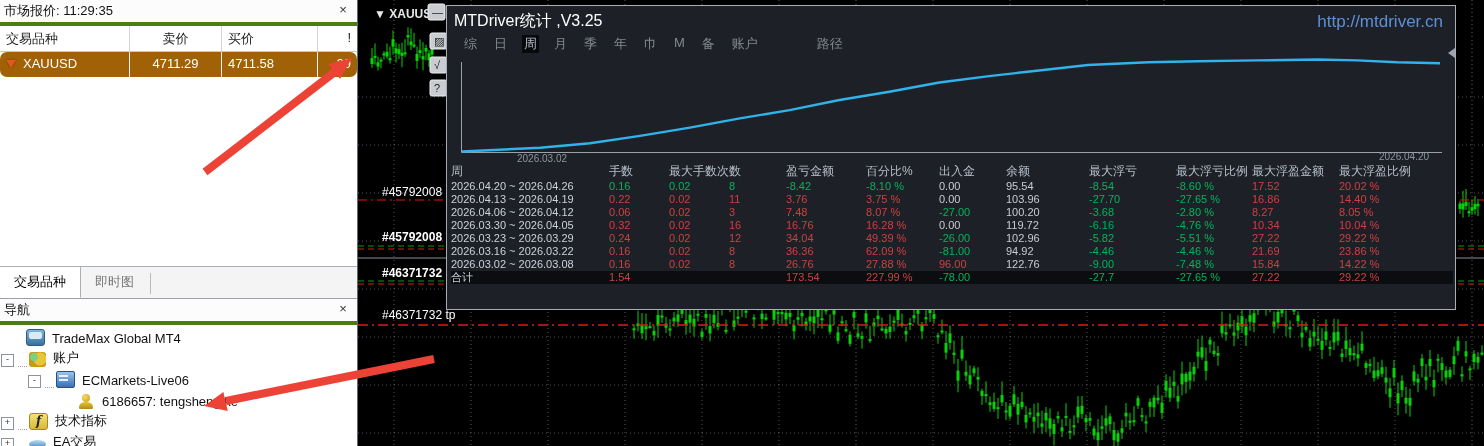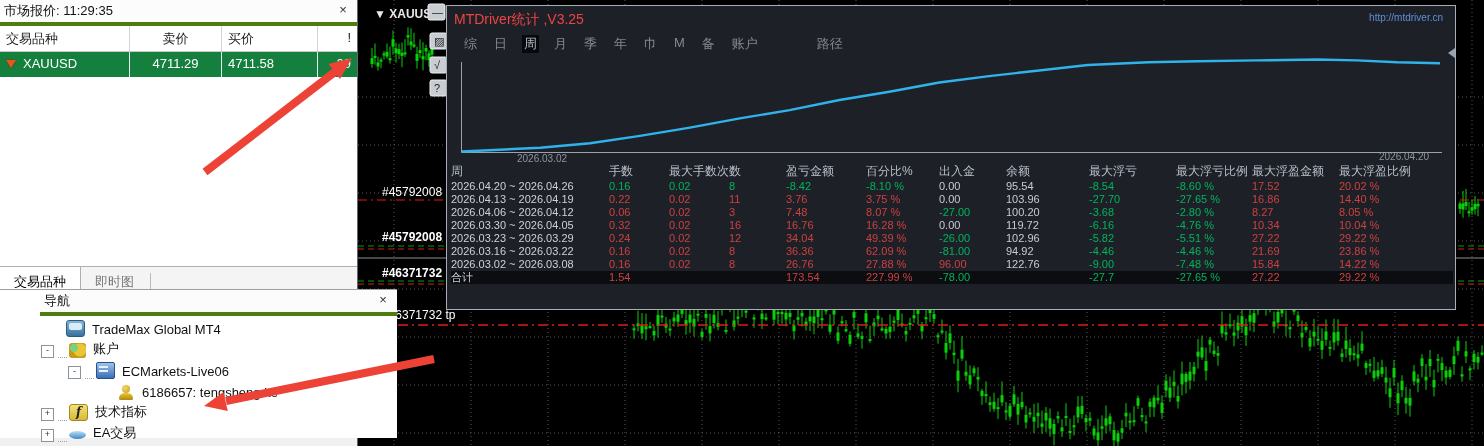--- a/index.html
+++ b/index.html
@@ -8,52 +8,52 @@
   
   #bg-chart{position:absolute;left:358px;top:0;width:1126px;height:446px;background:#000;}
   
   #left-col{position:absolute;left:0;top:0;width:358px;height:446px;background:#f0f0f0;border-right:1px solid #5f6870;box-sizing:border-box;}
   .win-title{position:relative;height:22px;background:#fcfcfc;border-bottom:4px solid #4d7c0f;font-size:13px;color:#111;line-height:21px;padding-left:4px;}
   .win-close{position:absolute;right:6px;top:2px;width:16px;height:16px;font-size:13px;line-height:16px;text-align:center;color:#333;cursor:default;}
   
   #market-watch{position:absolute;left:0;top:0;width:357px;height:298px;background:#fff;}
   .mw-header{display:flex;height:25px;border-bottom:1px solid #c9c9c9;background:#fff;font-size:13px;color:#222;}
   .mw-header .cell{border-right:1px solid #d4d4d4;box-sizing:border-box;padding:4px 6px 0 6px;}
-  .mw-row{display:flex;height:25px;background:#15803d;color:#fff;font-size:13px;}
+  .mw-row{display:flex;height:25px;background:#a16207;color:#fff;font-size:13px;border-radius:7px;}
   .mw-row .cell{border-right:1px solid #e8f2fb;box-sizing:border-box;padding:4px 6px 0 6px;position:relative;}
   .c-sym{width:130px;} .c-bid{width:92px;text-align:center;} .c-ask{width:96px;} .c-ex{width:39px;text-align:right;border-right:none !important;}
   .sym-arrow{display:inline-block;width:0;height:0;border-left:5px solid transparent;border-right:5px solid transparent;border-top:8px solid #e05a1f;margin-right:7px;filter:drop-shadow(0 0 1px #7a2c00);}
   
   .mw-tabs{position:absolute;left:0;bottom:0;width:357px;height:31px;border-top:1px solid #aab0b6;background:#f4f4f4;display:flex;align-items:stretch;}
   .tab{font-size:13px;padding:6px 14px 0 14px;color:#777;}
   .tab.active{background:#fff;border-right:1px solid #aab0b6;border-bottom:1px solid #fff;color:#000;}
   .tab-sep{width:1px;background:#b5bac0;margin:6px 0 4px 2px;}
   
-  #navigator{position:absolute;left:0;top:289px;width:357px;height:148px;background:#fff;border-top:1px solid #9aa0a6;padding-left:40px;}
+  #navigator{position:absolute;left:0;top:298px;width:357px;height:148px;background:#fff;border-top:1px solid #9aa0a6;}
   .tree{font-size:13px;color:#111;}
   .tree-row{display:flex;align-items:flex-end;height:21px;white-space:nowrap;}
   .sp0{width:26px;} .sp1{width:1px;} .sp2{width:28px;} .sp3{width:78px;}
   .expander{width:11px;height:11px;border:1px solid #8a949c;background:#fff;font-size:9px;line-height:9px;text-align:center;color:#333;margin-right:4px;box-sizing:content-box;}
   .dash{width:9px;border-top:1px dotted #9aa0a6;margin-right:2px;}
   .ticon{width:17px;height:15px;margin-right:7px;position:relative;flex:0 0 auto;}
   .i-platform{background:linear-gradient(#7fb6d9,#39719b);border-radius:3px;border:1px solid #2c5a80;}
   .i-platform:after{content:"";position:absolute;left:2px;top:2px;right:2px;height:7px;background:#d7ecf7;border-radius:2px;}
   .i-accounts{background:radial-gradient(circle at 5px 5px,#7ed07e 0 4px,transparent 4px),radial-gradient(circle at 11px 7px,#e9c637 0 6px,#c79b17 7px);border-radius:3px;}
   .i-server{background:linear-gradient(#9cc4ec,#3b6fb4);border:1px solid #2a4f86;border-radius:2px;}
   .i-server:after{content:"";position:absolute;left:2px;top:3px;width:9px;height:2px;background:#e8f1fb;box-shadow:0 4px 0 #e8f1fb;}
   .i-person{background:transparent;}
   .i-person:before{content:"";position:absolute;left:4px;top:0;width:8px;height:8px;border-radius:50%;background:radial-gradient(circle at 3px 3px,#f3da66,#c79b17);}
   .i-person:after{content:"";position:absolute;left:1px;top:8px;width:14px;height:7px;border-radius:7px 7px 2px 2px;background:linear-gradient(#e9c637,#b08a10);}
   .i-func{background:linear-gradient(#f2e27a,#d9b93a);border:1px solid #a8861c;border-radius:3px;font-family:"DejaVu Serif",serif;font-style:italic;font-weight:bold;font-size:12px;color:#222;text-align:center;line-height:14px;}
   .i-ea{background:transparent;}
   .i-ea:after{content:"";position:absolute;left:0;top:4px;width:17px;height:8px;border-radius:50%;background:linear-gradient(#bfe0f2,#3f86c8);}
   
   #stats-panel{position:absolute;left:446px;top:5px;width:1010px;height:305px;background:#1d2127;border:1px solid #a8aeb6;box-sizing:border-box;}
-  .sp-title{position:absolute;left:7px;top:5px;font-size:14px;color:#ef4444;}
-  .sp-url{position:absolute;right:12px;top:6px;font-size:10px;color:#5e8fd6;}
+  .sp-title{position:absolute;left:7px;top:5px;font-size:16px;color:#ffffff;}
+  .sp-url{position:absolute;right:12px;top:6px;font-size:17px;color:#5e8fd6;}
   .sp-menu{position:absolute;left:15px;top:29px;display:flex;gap:13px;font-size:13px;color:#83888f;}
   .sp-menu .mi{padding:0 2px;}
   .sp-menu .mi.sel{background:#07090d;color:#b2b8c0;}
   .sp-menu .mi.path{margin-left:42px;}
   #equity-svg{position:absolute;left:0;top:44px;}
   .date-label{position:absolute;font-size:10px;color:#8d95a0;}
   #date-start{left:70px;top:147px;}
   #date-end{left:932px;top:145px;}
   .grip{position:absolute;right:0px;top:42px;width:0;height:0;border-top:5px solid transparent;border-bottom:5px solid transparent;border-right:7px solid #9aa2ae;}
   #stats-table{position:absolute;left:4px;top:157px;border-collapse:collapse;table-layout:fixed;width:1002px;}

